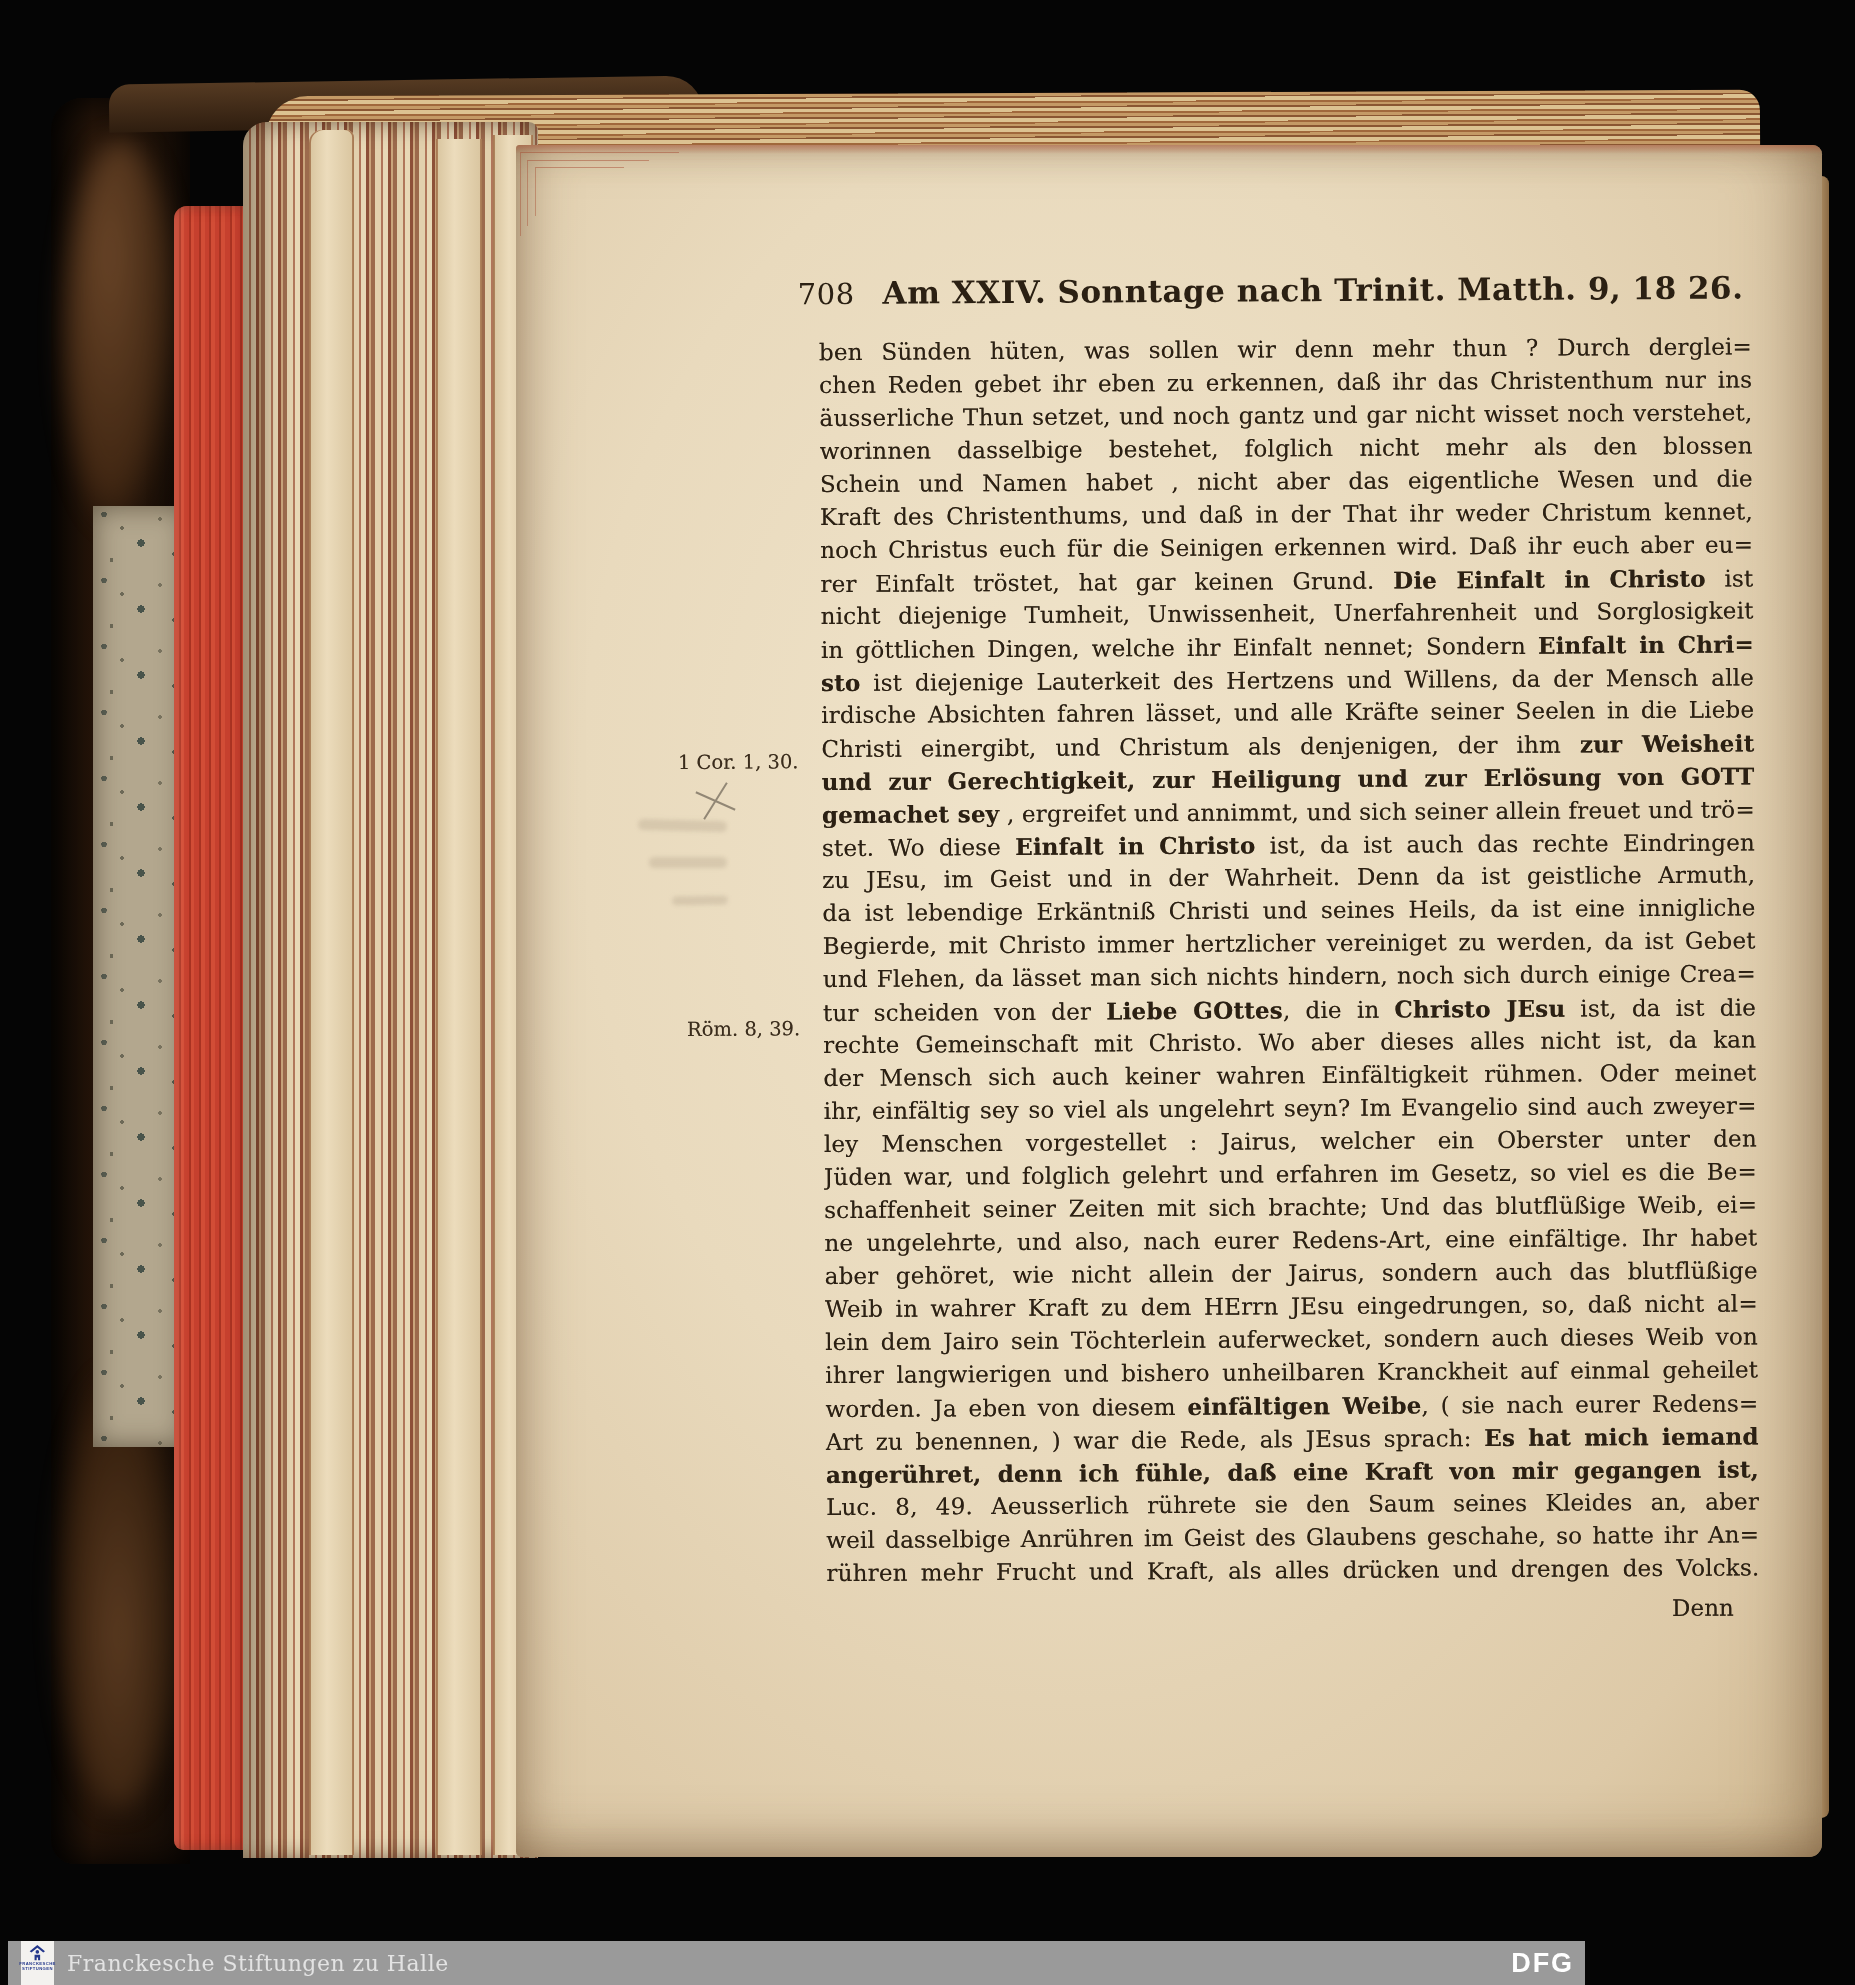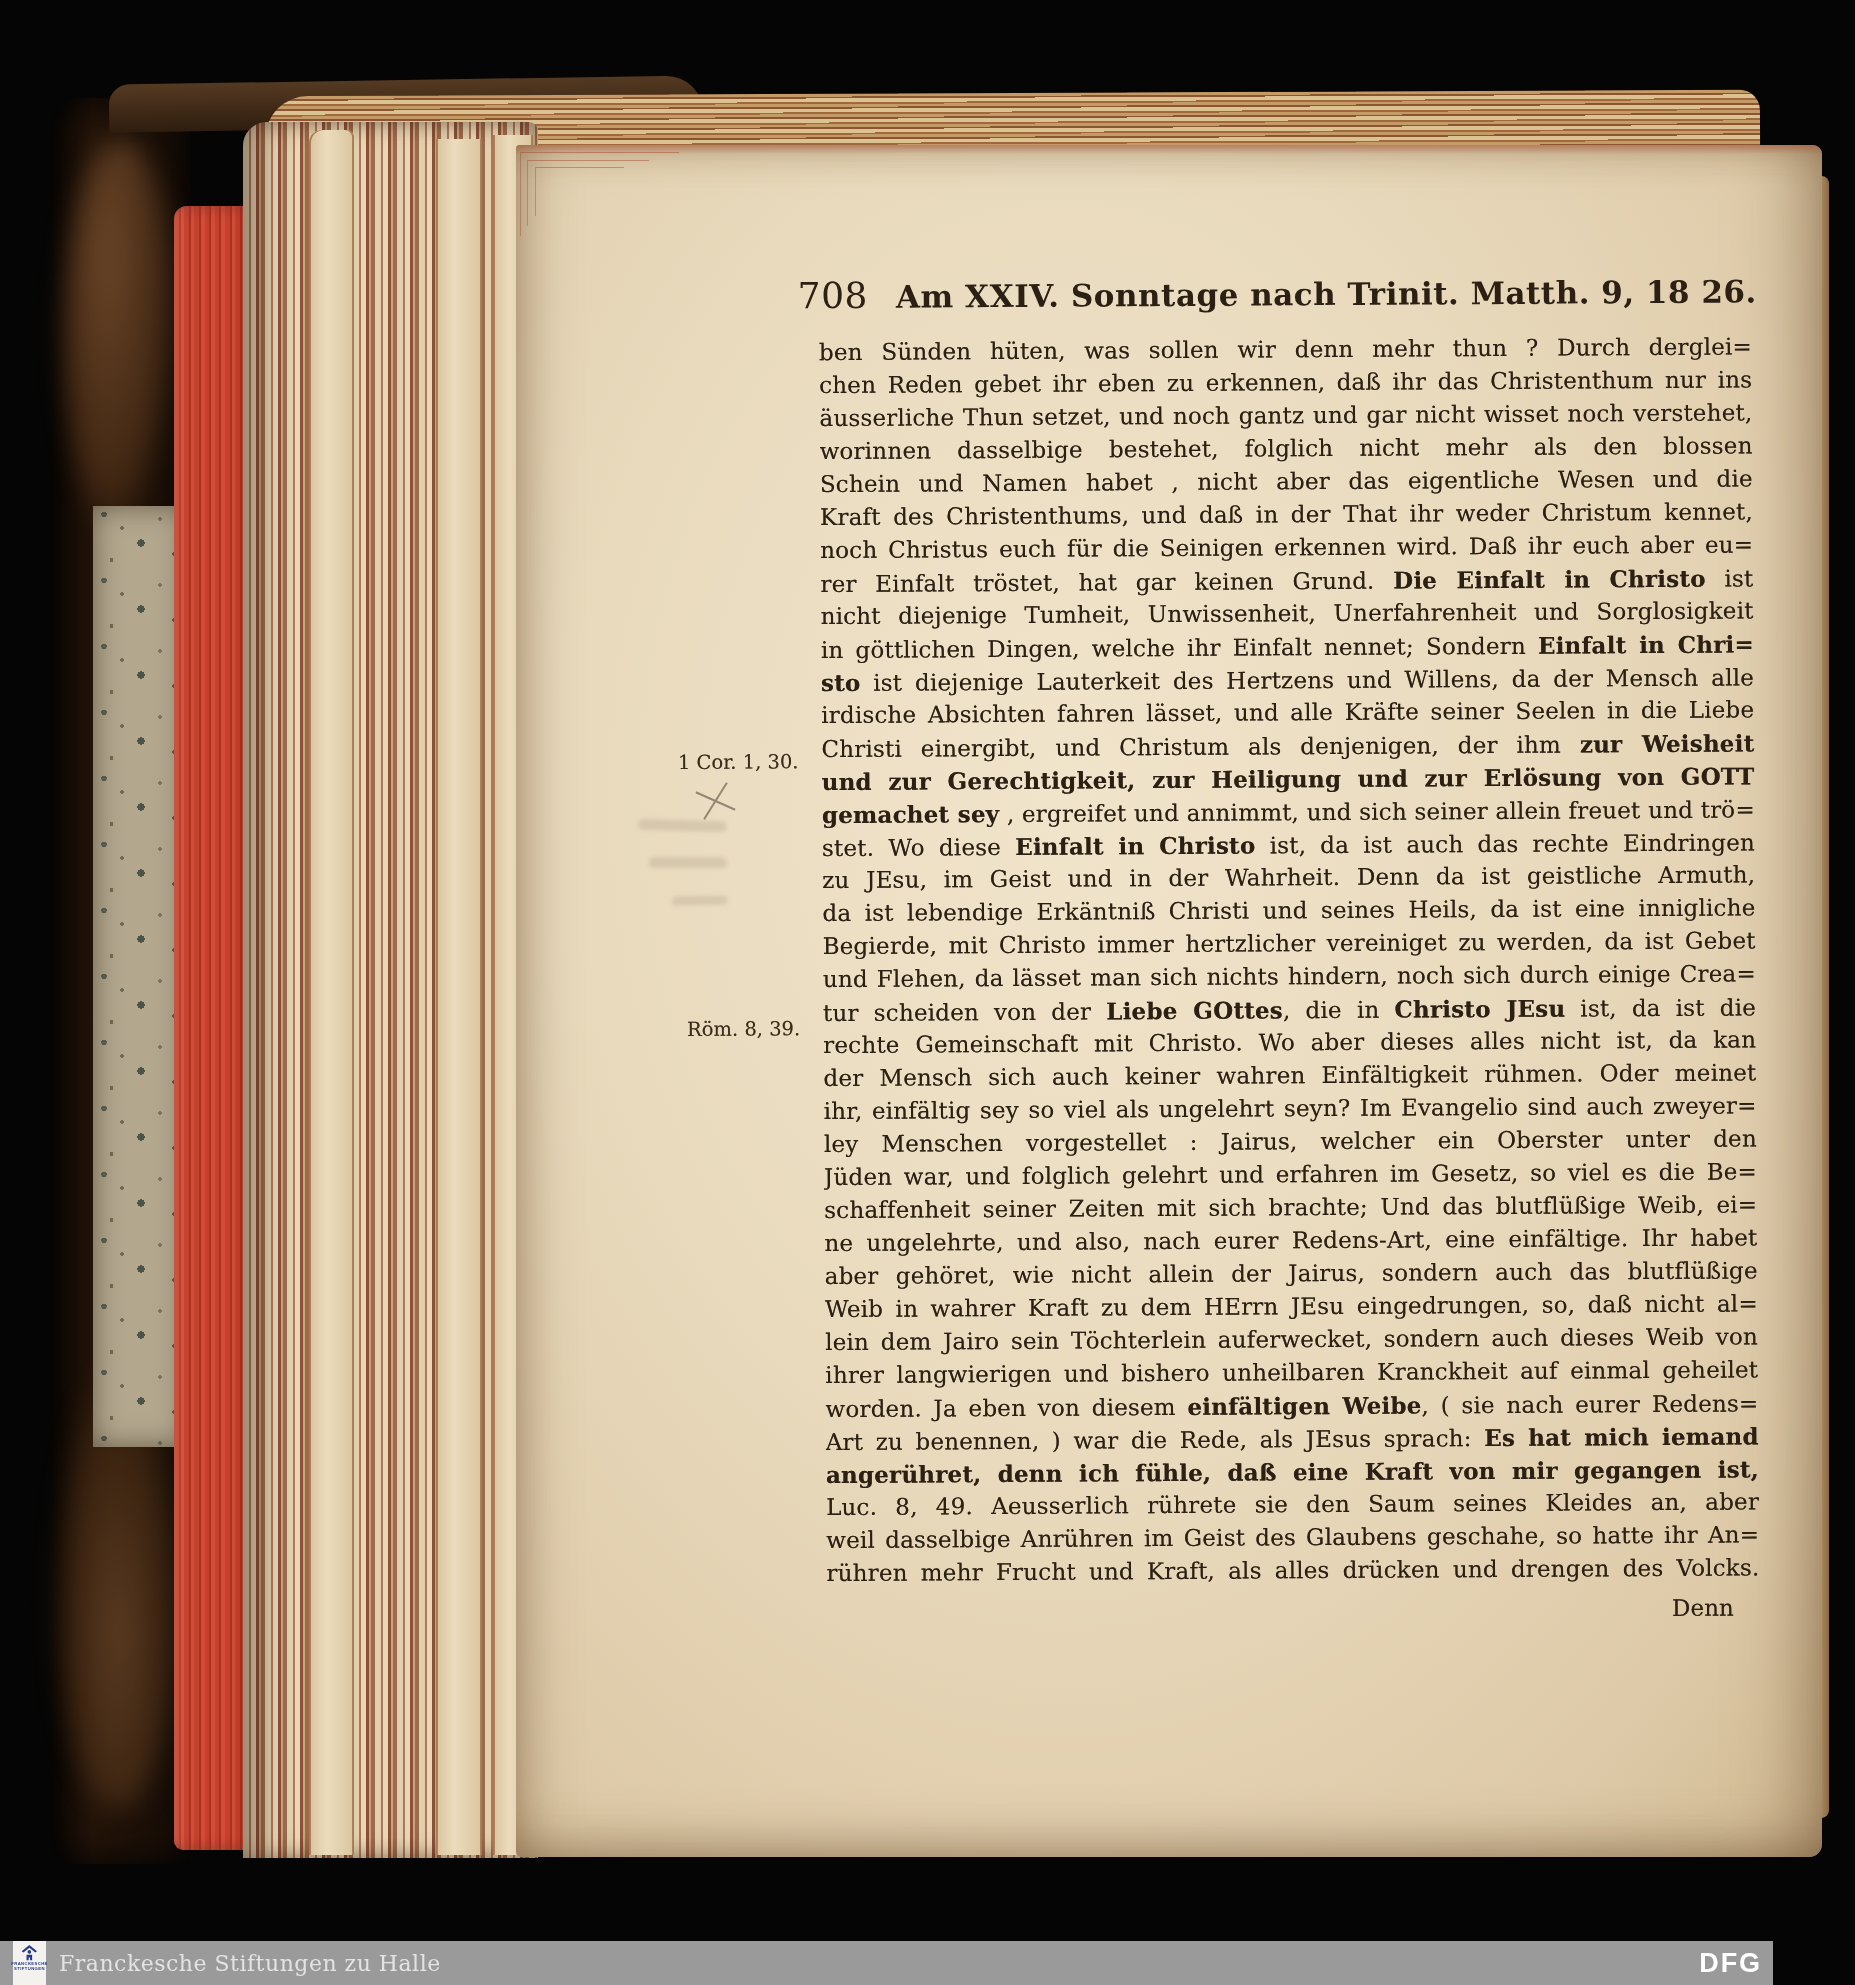--- a/index.html
+++ b/index.html
@@ -61,21 +61,21 @@
   .rule-2{left:11px;top:15px;width:121px;height:65px;}
   .rule-3{left:18.6px;top:22px;width:88px;height:48px;}
   .under-page-sliver{position:absolute;left:1816px;top:176px;width:13px;height:1642px;
     background:linear-gradient(90deg,#b99a70,#8a6a44);border-radius:0 7.4px 7.4px 0;}
 
   
   .text-layer{position:absolute;left:0;top:0;width:100%;height:100%;transform:rotate(-0.35deg);
     color:var(--ink,#2b2013);}
   .page-header{position:absolute;left:286px;top:128px;display:flex;align-items:baseline;gap:28px;
     font-size:30px;letter-spacing:0.5px;white-space:nowrap;}
-  .page-number{font-size:36px;text-align:center;}
+  .page-number{font-size:29px;text-align:center;}
   .running-title{font-weight:bold;font-size:31px;}
   .body-block{position:absolute;left:307px;top:189px;width:933px;}
   .line{font-size:23px;line-height:33px;height:33px;overflow:hidden;
     text-align:justify;text-align-last:justify;letter-spacing:0.2px;
     text-shadow:0 0 0.5px rgba(43,32,19,.6);}
   .line .b{font-weight:bold;}
   .catchword{font-size:23px;line-height:32px;text-align:right;padding-right:26px;margin-top:7.4px;
     text-shadow:0 0 0.5px rgba(43,32,19,.6);}
   .margin-note{position:absolute;right:1022px;width:195px;text-align:right;
     font-size:19.5px;line-height:24px;color:#3a2c1c;white-space:nowrap;
@@ -83,21 +83,21 @@
   .pencil-cross{position:absolute;left:690px;top:781px;width:48px;height:41px;opacity:.55;filter:blur(0.4px);}
   .pencil-cross span{position:absolute;left:3.7px;top:18.6px;width:43px;height:0;border-top:2.8px solid #4a4238;display:block;}
   .pc-a{transform:rotate(24deg);}
   .pc-b{transform:rotate(-58deg);}
   .bleed{position:absolute;background:rgba(110,95,75,.16);filter:blur(1.9px);border-radius:5.6px;}
   .bleed-1{left:638px;top:820px;width:89px;height:11px;transform:rotate(1.5deg);}
   .bleed-2{left:649px;top:857px;width:78px;height:11px;}
   .bleed-3{left:672px;top:896px;width:56px;height:9.3px;transform:rotate(-1deg);}
 
   
-  .footer-bar{position:absolute;left:0;bottom:0;width:1773px;height:45px;background:var(--footer_bar,#9a9a9a);}
+  .footer-bar{position:absolute;left:8px;bottom:0;width:1577px;height:45px;background:var(--footer_bar,#9a9a9a);}
   .logo-box{position:absolute;left:13px;top:0;width:33px;height:45px;background:#f3f2ef;
     display:flex;flex-direction:column;align-items:center;justify-content:flex-start;padding-top:2.8px;box-sizing:border-box;}
   .logo-box svg{display:block;}
   .logo-text{font-family:"Liberation Sans",sans-serif;font-size:4.2px;line-height:4.6px;
     color:var(--logo_blue,#24388c);letter-spacing:0.4px;text-align:center;font-weight:bold;}
   .footer-label{position:absolute;left:59px;top:0;height:45px;line-height:45px;
     font-size:22px;color:var(--footer_text,#e3e3e3);letter-spacing:0.5px;}
   .dfg-logo{position:absolute;right:11px;top:6.5px;font-family:"Liberation Sans",sans-serif;
     font-size:27px;font-weight:800;letter-spacing:1.9px;color:#ffffff;margin-left:11px;}
 </style>

